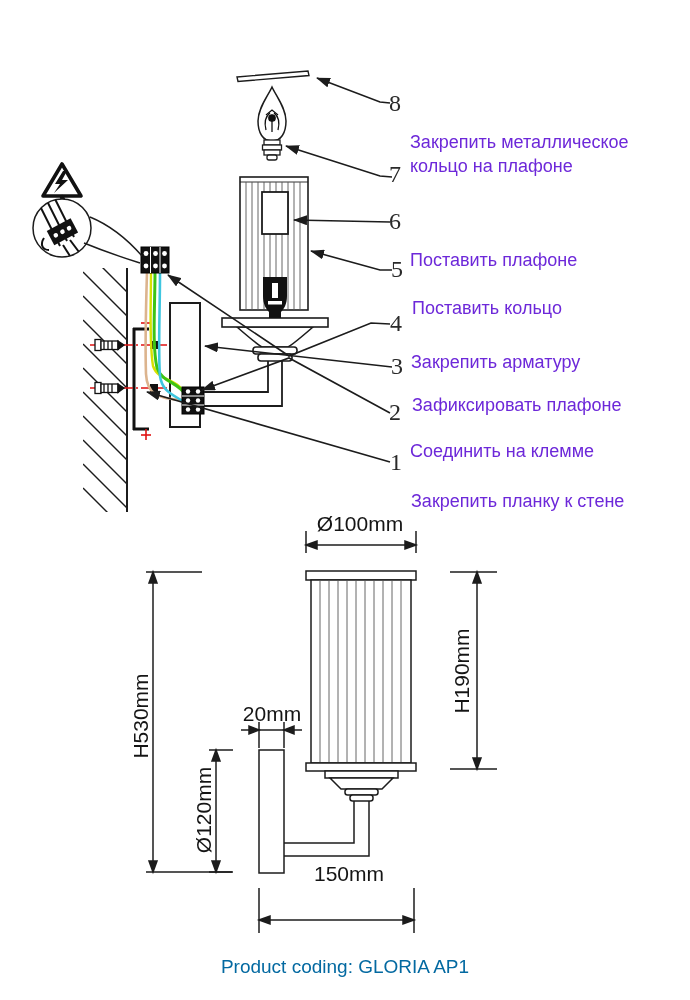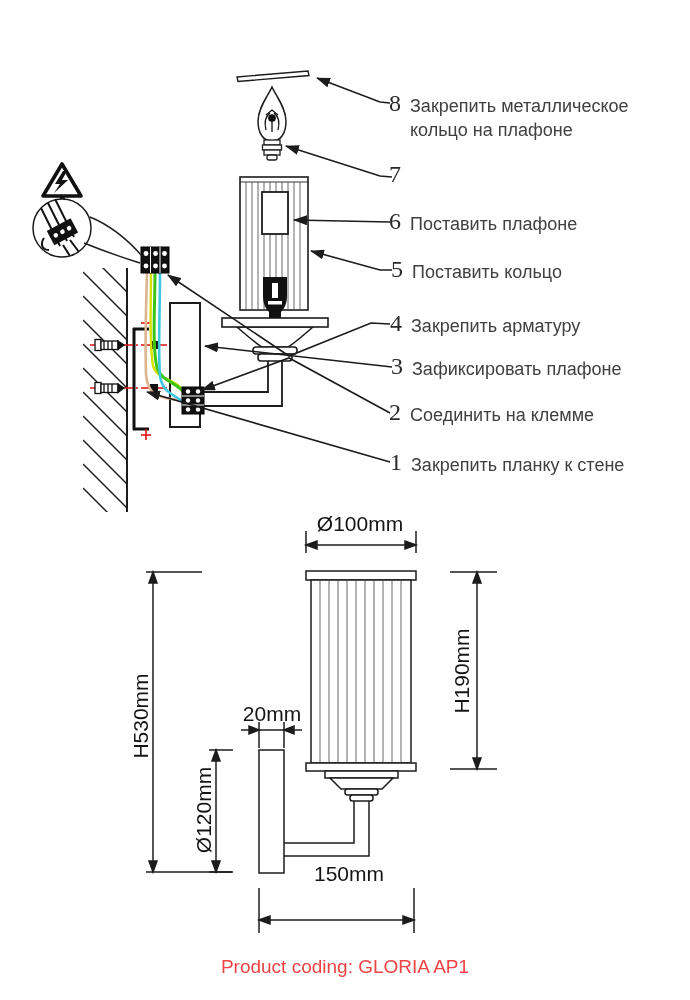--- a/index.html
+++ b/index.html
@@ -16,29 +16,29 @@
     font-family:"Liberation Sans",sans-serif;color:var(--ink);overflow:hidden;
   }
   svg{position:absolute;left:0;top:0;}
   .step{
     position:absolute;display:flex;align-items:flex-start;gap:9px;
   }
   .step-num{
     font-family:"Liberation Serif",serif;font-size:24px;line-height:22px;color:#2a2a2a;
   }
   .step-label{
-    font-size:18px;line-height:24px;padding-top:2px;color:#404040;
+    font-size:18px;line-height:24px;padding-top:2px;color:#6d28d9;margin-top:36px;
   }
   .w252{width:256px;}
   .dim{position:absolute;font-size:21px;color:#151515;white-space:nowrap;}
   .dim-h{transform:translate(-50%,-50%);}
   .dim-v{transform:translate(-50%,-50%) rotate(-90deg);}
   .footer{
     position:absolute;left:345px;top:967px;transform:translate(-50%,-50%);
-    font-size:19px;color:#ef4444;white-space:nowrap;
+    font-size:19px;color:#0369a1;white-space:nowrap;
   }
 </style>
 </head>
 <body>
 
 <div class="stage">
 
   <svg width="690" height="512" viewBox="0 0 690 512">
     <defs>
       <marker id="arr" markerUnits="userSpaceOnUse" markerWidth="14" markerHeight="10" refX="13" refY="5" orient="auto">

